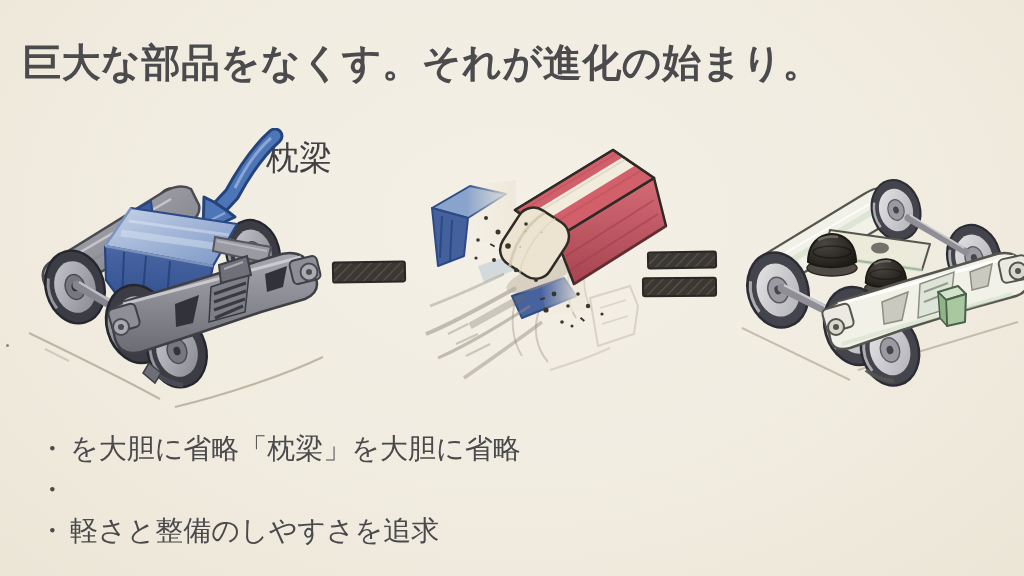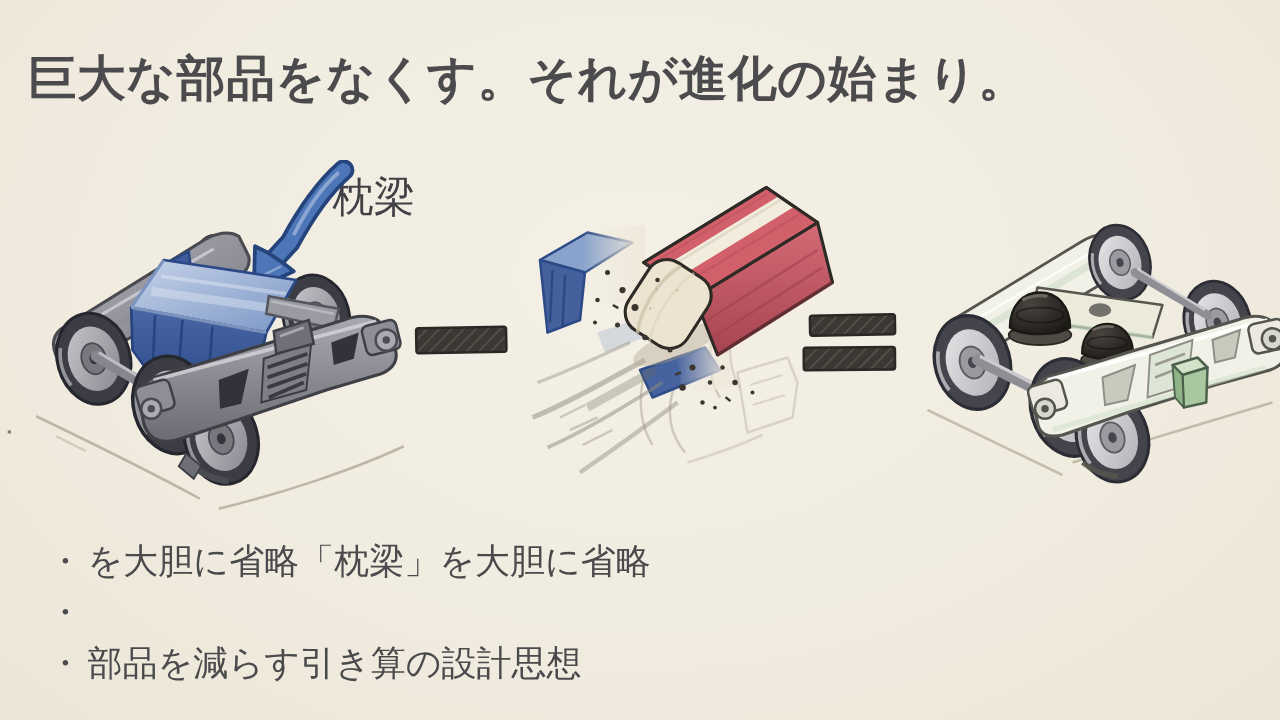--- a/index.html
+++ b/index.html
@@ -365,18 +365,18 @@
   <ul class="bullets">
     <li>
       <span class="mk">・</span>
       <span>を大胆に省略「枕梁」を大胆に省略</span>
     </li>
     <li>
       <span class="mk">・</span>
     </li>
     <li>
       <span class="mk">・</span>
-      <span>部品を減らす引き算の設計思想</span>
+      <span>軽さと整備のしやすさを追求</span>
     </li>
   </ul>
 
   <div class="speck"></div>
 </div>
 
 </body></html>

